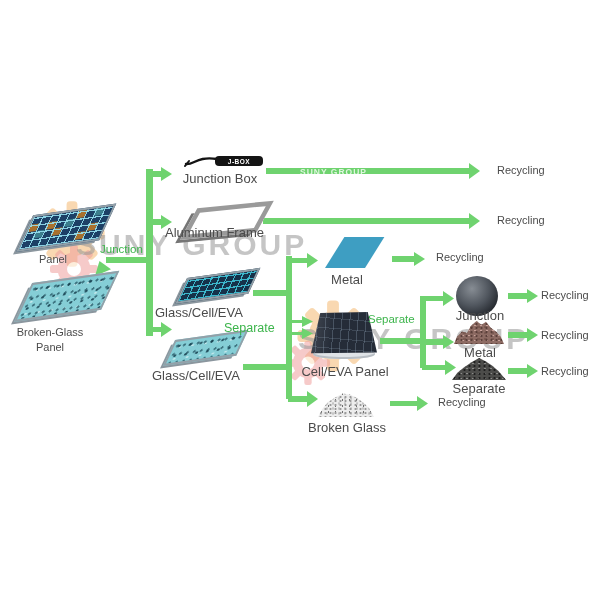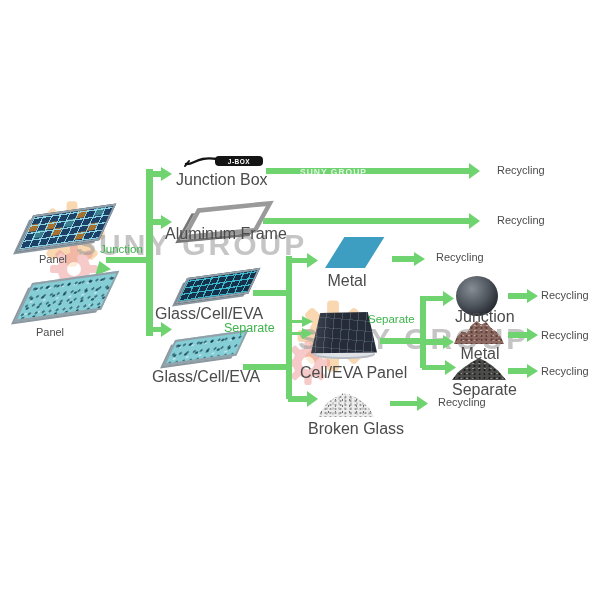--- a/index.html
+++ b/index.html
@@ -13,21 +13,21 @@
   .arrow-wm{z-index:5;color:rgba(255,255,255,.78);font-size:8.5px;font-weight:bold;
             letter-spacing:1px;white-space:nowrap;}
   
   .gline{background:#6fd36f;z-index:2;}
   .garrow{z-index:2;}
   .garrow .shaft{position:absolute;left:0;right:9px;top:32%;bottom:32%;background:#6fd36f;}
   .garrow .head{position:absolute;right:0;top:0;bottom:0;width:11px;background:#6fd36f;
                 clip-path:polygon(0 0,100% 50%,0 100%);}
   .diag-head{background:#6fd36f;clip-path:polygon(0 100%,28% 0,100% 55%);z-index:2;}
   
-  .lbl{z-index:4;color:#4b4b4b;font-size:16px;text-align:center;white-space:nowrap;}
+  .lbl{z-index:4;color:#4b4b4b;font-size:13px;text-align:center;white-space:nowrap;}
   .lbl-big{font-size:11px;}
   .plbl{z-index:4;color:#3cb44b;font-size:12px;white-space:nowrap;}
   
   .img{z-index:3;}
   .iso{transform:rotate(-8deg) skewX(-33deg);transform-origin:0 100%;
        border:2px solid #93a0a8;box-shadow:-3px 3px 0 -1px #8b969e;}
   .solar{background-color:#1d4066;
     background-image:
       repeating-linear-gradient(90deg,rgba(150,225,240,.9) 0 1.2px,transparent 1.2px 9px),
       repeating-linear-gradient(0deg,rgba(150,225,240,.9) 0 1.2px,transparent 1.2px 7px),
@@ -240,20 +240,21 @@
   <div class="sheet-main"></div>
 </div>
 
 <div class="abs img pile silicon" style="left:456px;top:276px;width:42px;height:40px;"></div>
 <div class="abs img pile metal" style="left:454px;top:318px;width:50px;height:26px;"></div>
 <div class="abs img pile plastic" style="left:452px;top:356px;width:54px;height:24px;"></div>
 <div class="abs img pile bglass" style="left:318px;top:391px;width:56px;height:26px;"></div>
 
 <div class="abs lbl lbl-big" style="left:30px;top:253px;width:46px;">Panel</div>
 <div class="abs lbl lbl-big" style="left:0px;top:325px;width:100px;line-height:15px;">
+  <div>Broken-Glass</div>
   <div>Panel</div>
 </div>
 <div class="abs plbl" style="left:100px;top:243px;font-size:11.5px;">Junction</div>
 
 <div class="abs lbl" style="left:176px;top:171px;width:88px;">Junction Box</div>
 <div class="abs lbl" style="left:165px;top:225px;width:96px;">Aluminum Frame</div>
 <div class="abs lbl" style="left:155px;top:305px;width:85px;">Glass/Cell/EVA</div>
 <div class="abs plbl" style="left:224px;top:321px;font-size:12.5px;">Separate</div>
 <div class="abs lbl" style="left:152px;top:368px;width:86px;">Glass/Cell/EVA</div>
 

